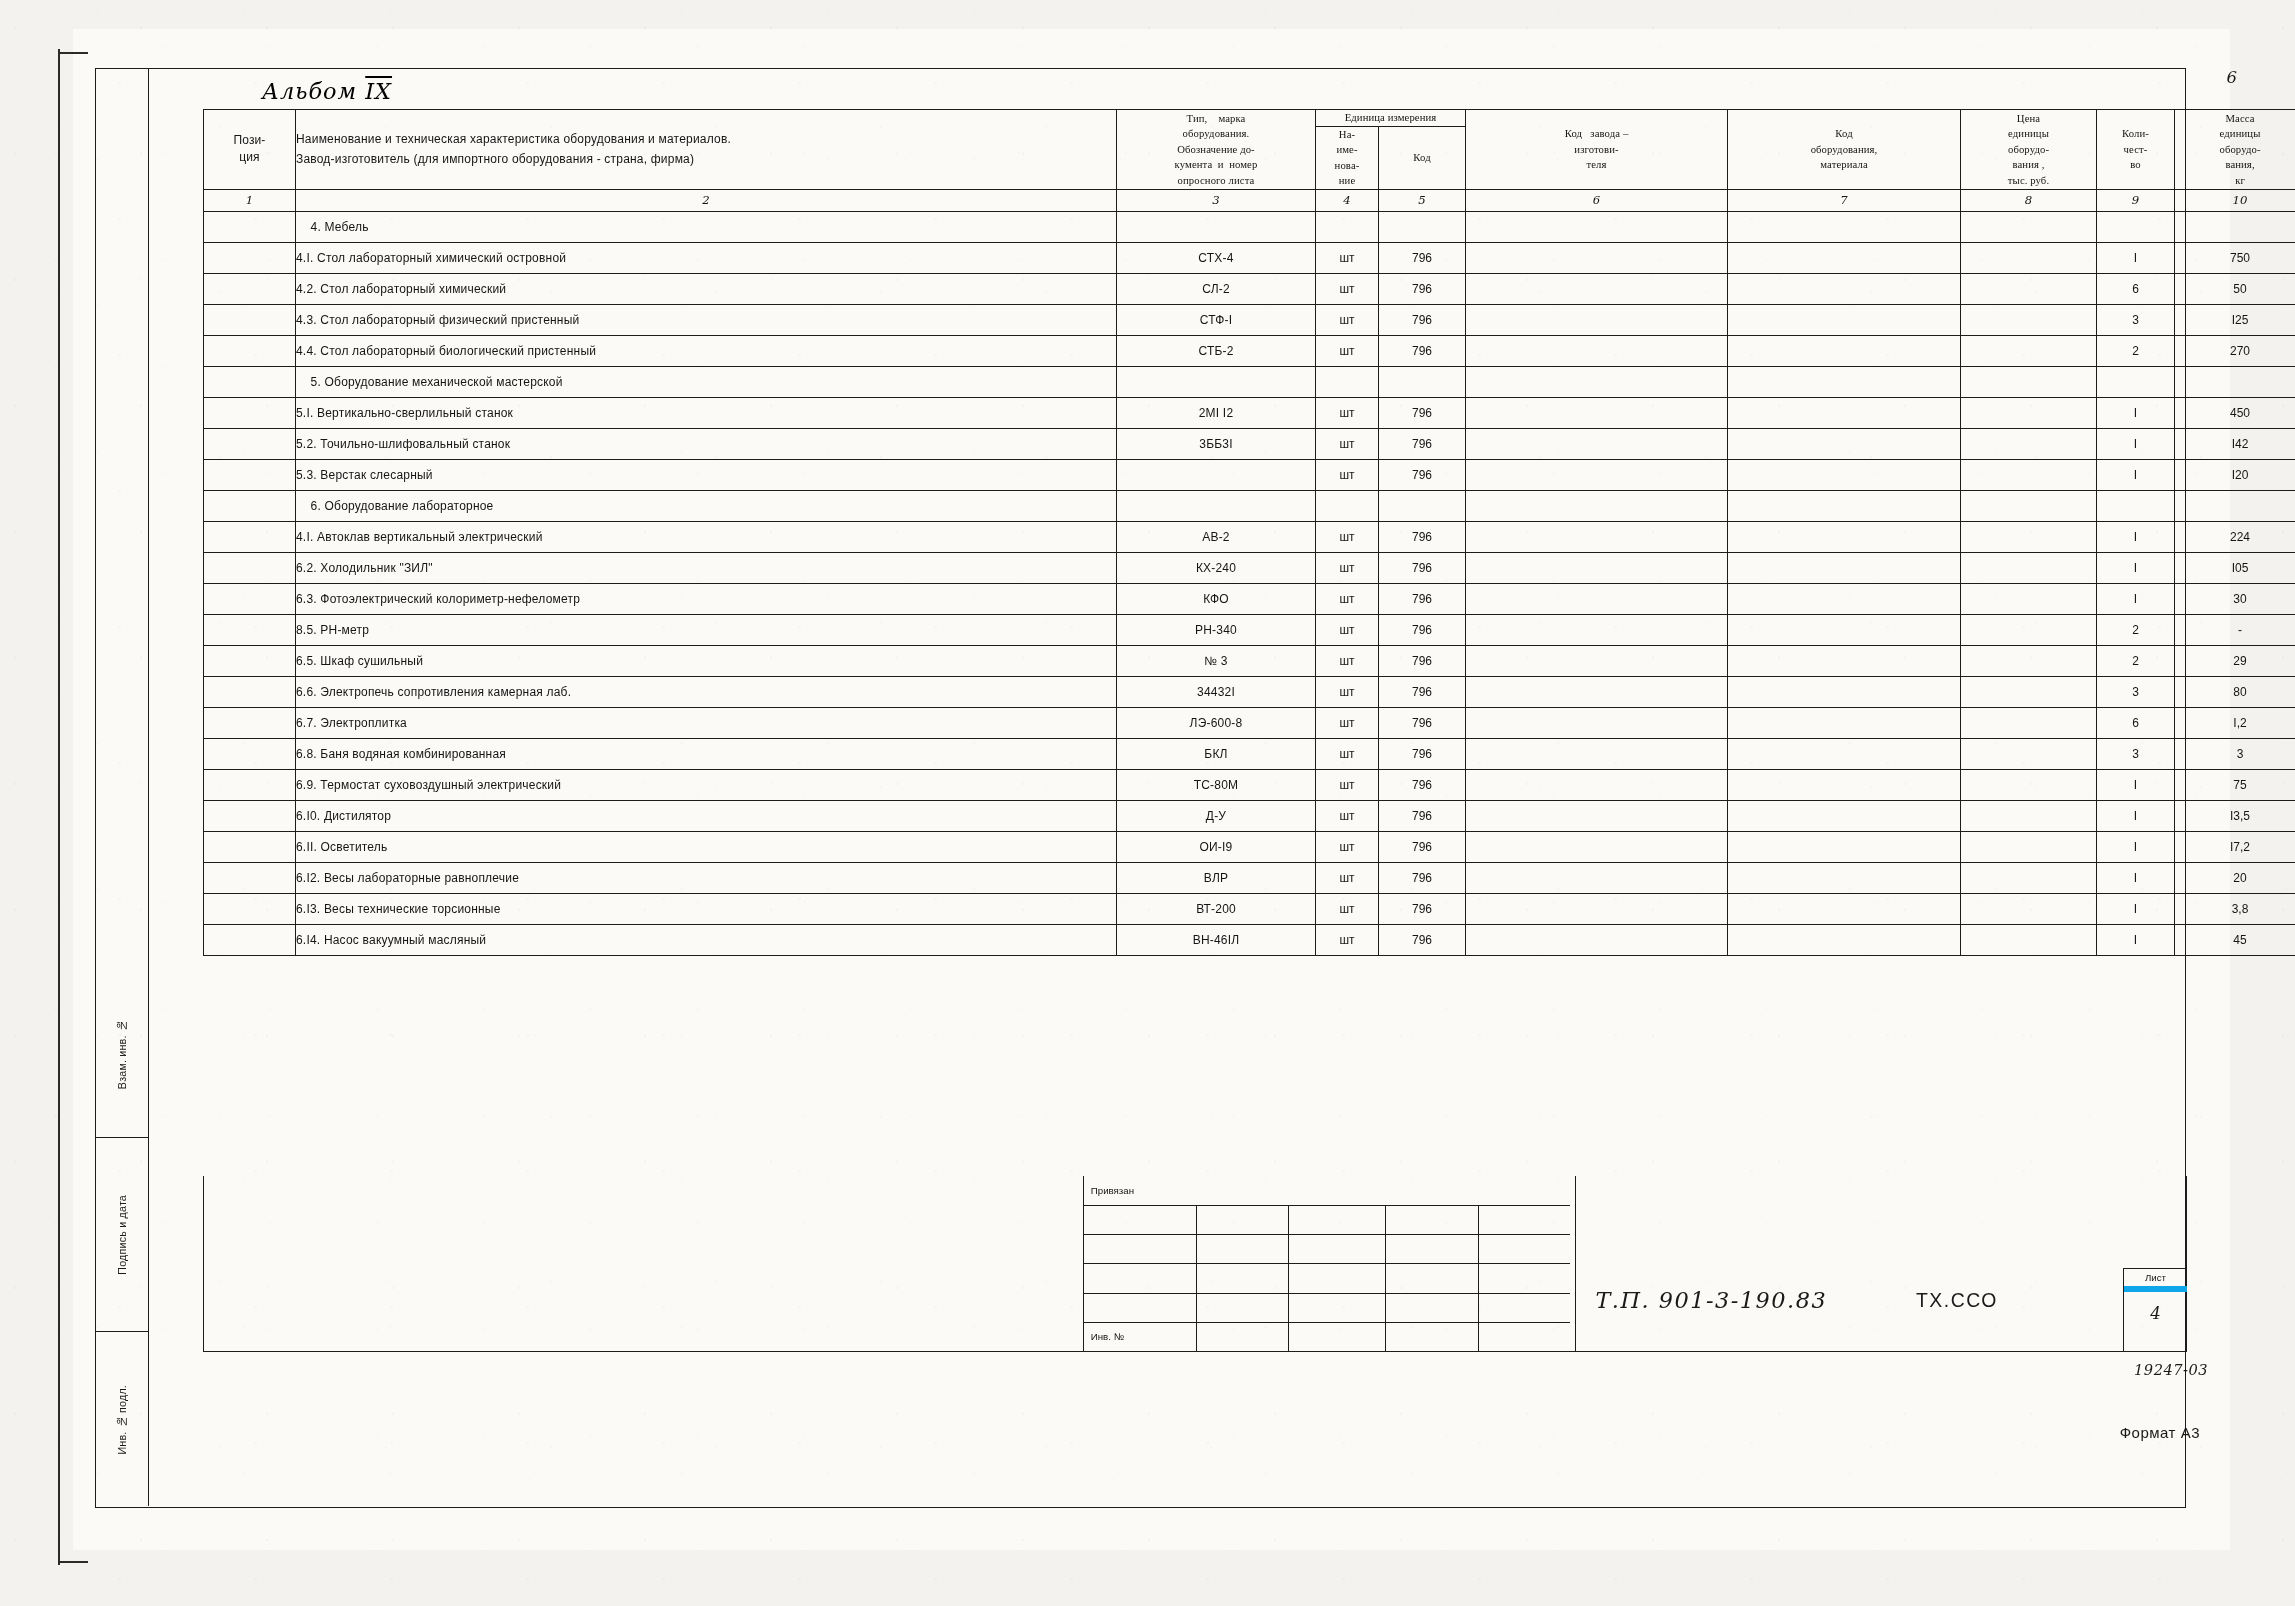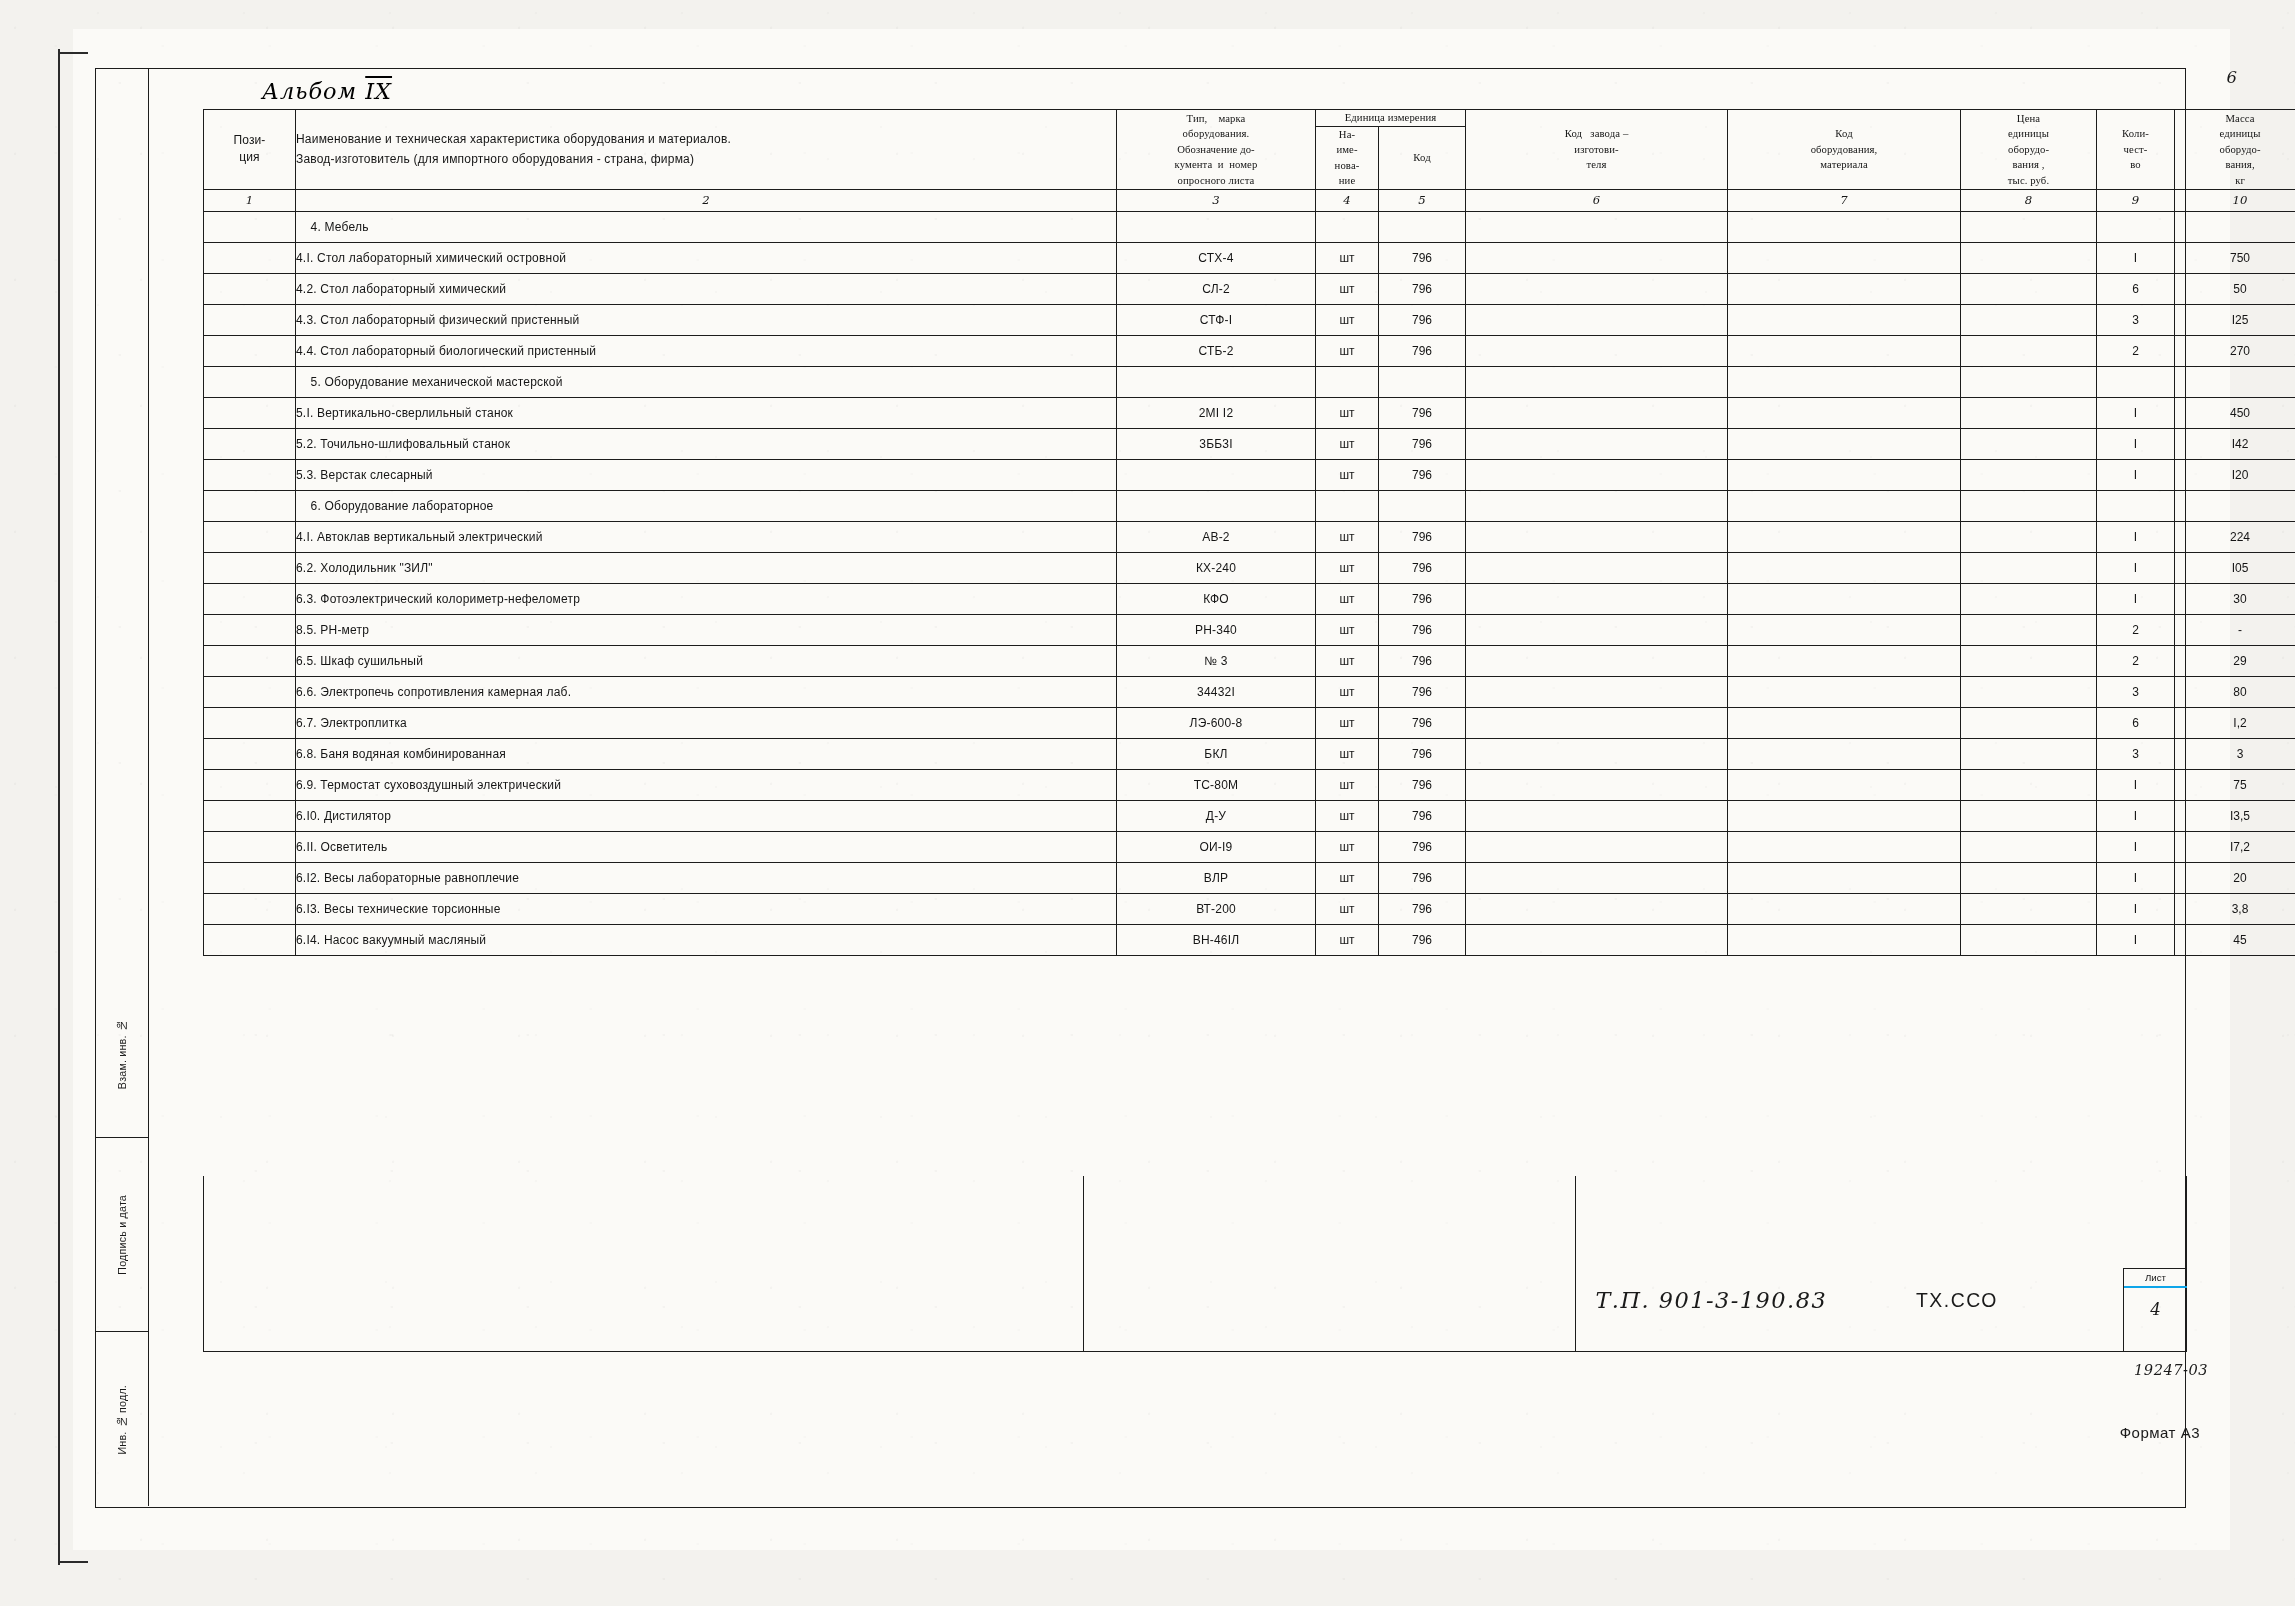--- a/index.html
+++ b/index.html
@@ -221,21 +221,21 @@
     top: 92px;
     width: 63px;
     height: 83px;
     border-left: 1px solid #1c1c1c;
     border-top: 1px solid #1c1c1c;
   }
   .sheet-box .lbl {
     text-align: center;
     font-size: 9.7px;
     padding-top: 2.9px;
-    border-bottom: 2px solid #0ea5e9;
+    border-bottom: 6px solid #0ea5e9;
     padding-bottom: 2.9px;
   }
   .sheet-box .val {
     text-align: center;
     font-size: 16.5px;
     font-family: "DejaVu Serif", serif;
     font-style: italic;
     padding-top: 12.6px;
   }
   .doc-num {
@@ -628,20 +628,33 @@
         <td class="c-ctr"></td>
         <td class="c-qty">I</td>
         <td class="c-mass">45</td>
       </tr>
     </tbody>
 </table>
 
 <div class="bottom-area"></div>
 
 <div class="stamp">
+  <div class="stamp-grid">
+    <div class="sg-row" style="top:29px;"></div>
+    <div class="sg-row" style="top:58px;"></div>
+    <div class="sg-row" style="top:87px;"></div>
+    <div class="sg-row" style="top:117px;"></div>
+    <div class="sg-row" style="top:146px;"></div>
+    <div class="sg-col" style="left:112px; top:29px;"></div>
+    <div class="sg-col" style="left:204px; top:29px;"></div>
+    <div class="sg-col" style="left:301px; top:29px;"></div>
+    <div class="sg-col" style="left:394px; top:29px;"></div>
+    <div class="stamp-lbl" style="left:6.8px; top:8.7px;">Привязан</div>
+    <div class="stamp-lbl" style="left:6.8px; top:155px;">Инв. №</div>
+  </div>
 
   <div class="stamp-main">
     <div class="tp-code">Т.П.  901-3-190.83</div>
     <div class="tx-code">ТХ.ССО</div>
     <div class="sheet-box">
       <div class="lbl">Лист</div>
       <div class="val">4</div>
     </div>
   </div>
 </div>

